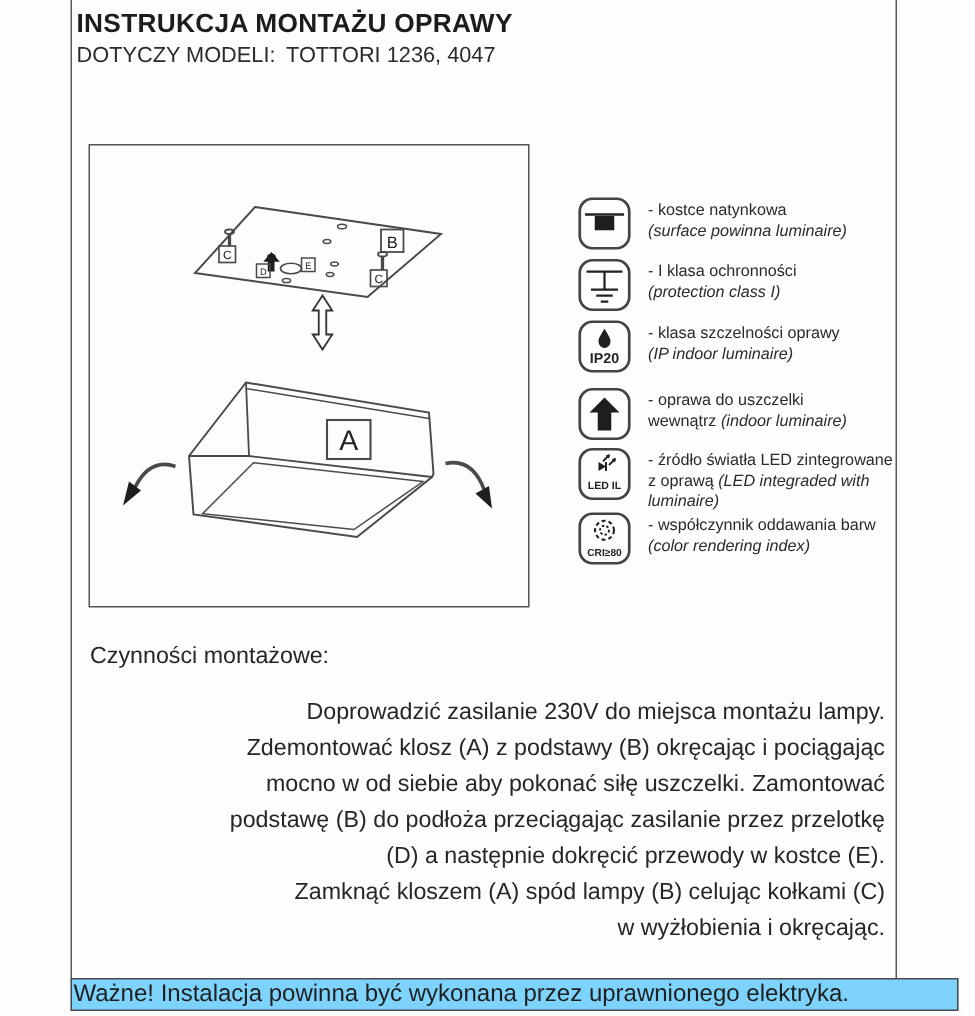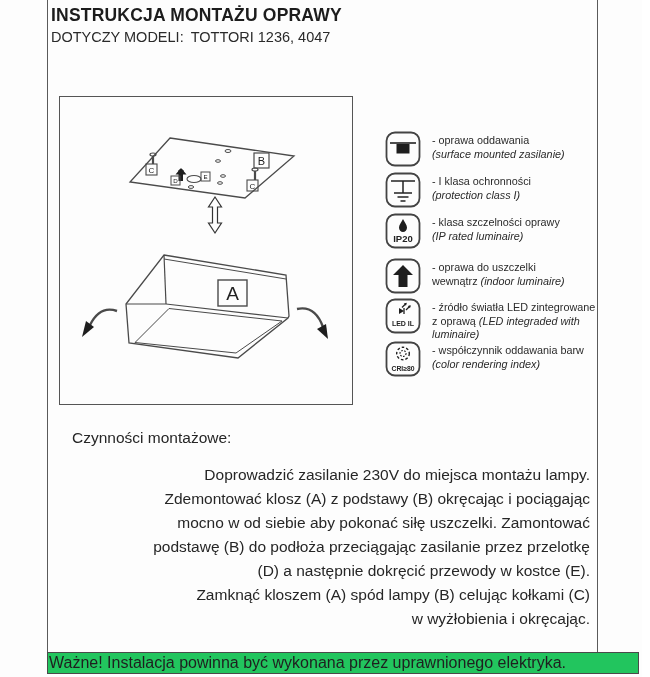--- a/index.html
+++ b/index.html
@@ -23,29 +23,29 @@
   .diagram-box svg { display:block; }
 
   .icon-row { position:absolute; left:385px; display:flex; align-items:flex-start; gap:11px; }
   .icon-row .glyph { flex:0 0 36px; }
   .icon-text {
     width:176px; font-size:10.8px; line-height:13.5px; color:#2a2a2a;
     white-space:pre-line; margin-top:3px;
   }
   .icon-text .en { font-style:italic; }
 
-  .instr-heading { position:absolute; left:72px; top:429px; font-size:15.5px; color:#262626; }
+  .instr-heading { position:absolute; left:60px; top:429px; font-size:15.5px; color:#262626; }
   .instr-body {
     position:absolute; left:60px; top:463px; width:530px;
     font-size:15.5px; line-height:24px; color:#262626; white-space:pre-line;text-align:right;
   }
 
   .warning-box {
     position:absolute; left:47px; top:652px; width:589px; height:20px;
-    border:1px solid #4a4a4a; box-sizing:content-box; background:#22c55e;
+    border:1px solid #4a4a4a; box-sizing:content-box; background:#7dd3fc;
     font-size:16px; line-height:20px; color:#1f1f1f; padding-left:1px;
     white-space:nowrap; overflow:hidden;
   }
 
   svg text { font-family:"Liberation Sans", sans-serif; fill:#222; }
   .stroke { stroke:#4a4a4a; fill:none; }
 </style>
 </head>
 <body>
 
@@ -117,22 +117,22 @@
       </g>
     </svg>
   </div>
 
   <div class="icon-row" style="top:131px">
     <svg class="glyph" width="36" height="36" viewBox="0 0 36 36">
       <rect x="1.5" y="1.5" width="33" height="33" rx="8.5" fill="#fdfdfd" stroke="#444" stroke-width="1.8"></rect>
       <line x1="5" y1="12" x2="31" y2="12" stroke="#222" stroke-width="1.6"></line>
       <rect x="11.5" y="13" width="13" height="9.5" fill="#1e1e1e"></rect>
     </svg>
-    <div class="icon-text"><span class="pl">- oprawa oddawania
-</span><span class="en">(surface mounted zasilanie)</span></div>
+    <div class="icon-text"><span class="pl">- kostce natynkowa
+</span><span class="en">(surface powinna luminaire)</span></div>
   </div>
 
   <div class="icon-row" style="top:172px">
     <svg class="glyph" width="36" height="36" viewBox="0 0 36 36">
       <rect x="1.5" y="1.5" width="33" height="33" rx="8.5" fill="#fdfdfd" stroke="#444" stroke-width="1.8"></rect>
       <line x1="6" y1="9" x2="30" y2="9" stroke="#222" stroke-width="1.5"></line>
       <line x1="18" y1="9" x2="18" y2="21" stroke="#222" stroke-width="1.5"></line>
       <line x1="9" y1="21" x2="27" y2="21" stroke="#222" stroke-width="1.5"></line>
       <line x1="12.5" y1="25" x2="23.5" y2="25" stroke="#222" stroke-width="1.5"></line>
       <line x1="15.5" y1="29" x2="20.5" y2="29" stroke="#222" stroke-width="1.5"></line>
@@ -141,21 +141,21 @@
 </span><span class="en">(protection class I)</span></div>
   </div>
 
   <div class="icon-row" style="top:213px">
     <svg class="glyph" width="36" height="36" viewBox="0 0 36 36">
       <rect x="1.5" y="1.5" width="33" height="33" rx="8.5" fill="#fdfdfd" stroke="#444" stroke-width="1.8"></rect>
       <path d="M18,6 C16.5,9 14,12 14,14.5 a4,4.5 0 0 0 8,0 C22,12 19.5,9 18,6 Z" fill="#1e1e1e"></path>
       <text x="18" y="29" font-size="9.5" font-weight="bold" text-anchor="middle">IP20</text>
     </svg>
     <div class="icon-text"><span class="pl">- klasa szczelności oprawy
-</span><span class="en">(IP rated luminaire)</span></div>
+</span><span class="en">(IP indoor luminaire)</span></div>
   </div>
 
   <div class="icon-row" style="top:258px">
     <svg class="glyph" width="36" height="36" viewBox="0 0 36 36">
       <rect x="1.5" y="1.5" width="33" height="33" rx="8.5" fill="#fdfdfd" stroke="#444" stroke-width="1.8"></rect>
       <polygon fill="#1e1e1e" points="18,7 28,17 22.5,17 22.5,29 13.5,29 13.5,17 8,17"></polygon>
     </svg>
     <div class="icon-text"><span class="pl">- oprawa do uszczelki
 wewnątrz </span><span class="en">(indoor luminaire)</span></div>
   </div>

